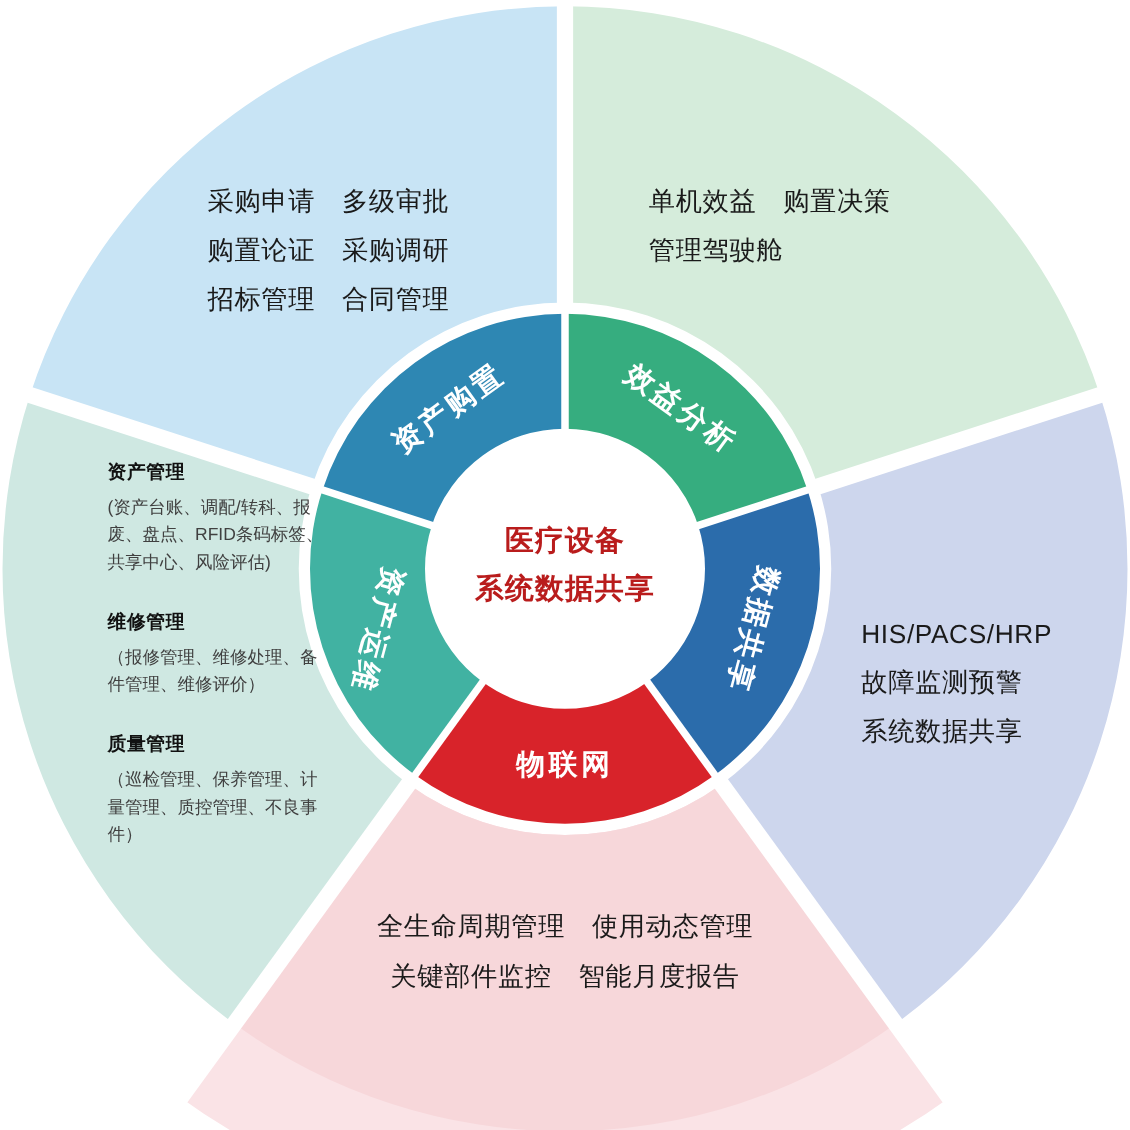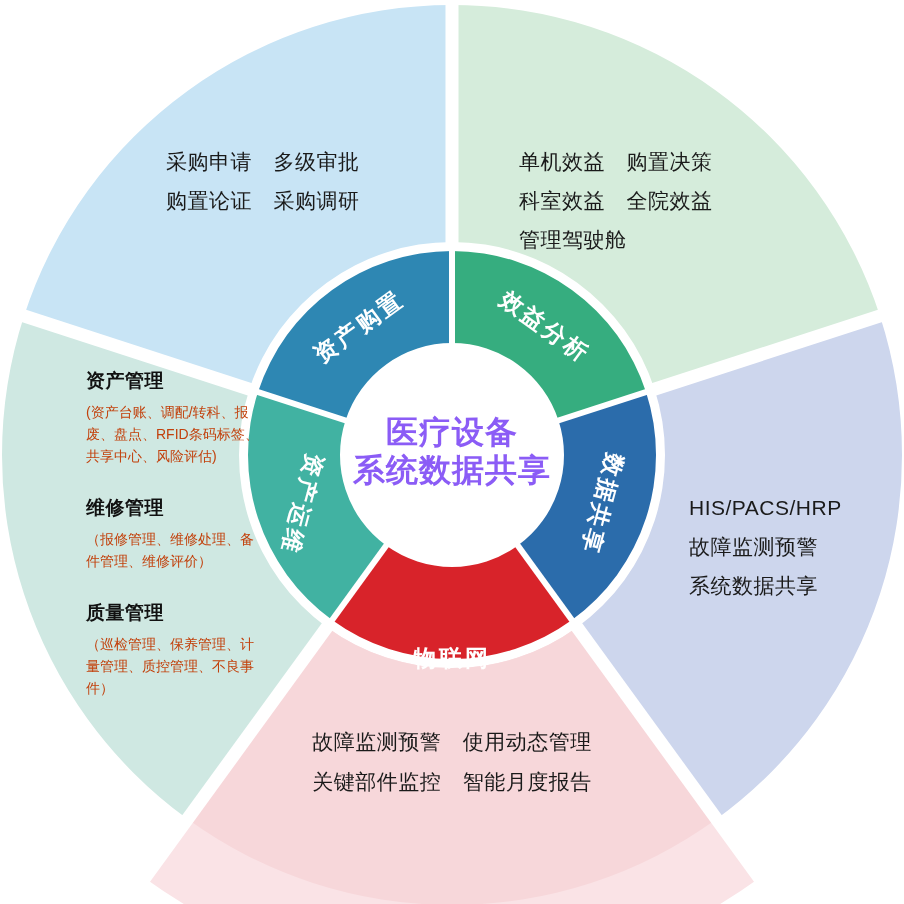--- a/index.html
+++ b/index.html
@@ -4,45 +4,45 @@
 <style>
   html,body{margin:0;padding:0;background:#fff;}
   .stage{
     position:relative;width:904px;height:904px;overflow:hidden;background:#fff;
     font-family:"Liberation Sans","DejaVu Sans",sans-serif;
   }
   #wheel{position:absolute;left:0;top:0;}
   
   #center-title{
     position:absolute;left:452px;top:451px;transform:translate(-50%,-50%);
-    text-align:center;font-weight:bold;font-size:32px;line-height:38px;
-    color:#8b5cf6;letter-spacing:1px;white-space:nowrap;
+    text-align:center;font-weight:bold;font-size:23px;line-height:38px;
+    color:#b91c1c;letter-spacing:1px;white-space:nowrap;
   }
   
   .ring-label{
     position:absolute;color:#fff;font-weight:bold;font-size:23px;
     letter-spacing:3px;white-space:nowrap;
   }
   #rl-benefit{left:545px;top:327px;transform:translate(-50%,-50%) rotate(36deg);}
   #rl-data{left:602px;top:504px;transform:translate(-50%,-50%) rotate(105deg);}
-  #rl-iot{left:452px;top:612px;transform:translate(-50%,-50%);margin-top:46px;}
+  #rl-iot{left:452px;top:612px;transform:translate(-50%,-50%);}
   #rl-operation{left:302px;top:504px;transform:translate(-50%,-50%) rotate(105deg);}
   #rl-procurement{left:359px;top:327px;transform:translate(-50%,-50%) rotate(-36deg);}
   
   .details{position:absolute;font-size:21px;color:#1a1a1a;letter-spacing:.5px;}
   .details .line{line-height:39px;white-space:nowrap;}
   #d-procurement{left:166px;top:142px;}
   #d-benefit{left:519px;top:142px;}
   #d-data{left:689px;top:488px;}
   #d-iot{left:240px;top:722px;width:424px;text-align:center;}
   #d-iot .line{line-height:40px;}
   #d-operation{left:86px;top:368px;width:178px;}
   .op-group{margin-bottom:28px;}
-  .op-title{font-size:19px;font-weight:bold;color:#111;margin-bottom:7px;letter-spacing:.5px;}
-  .op-detail{font-size:14px;line-height:22px;color:#c2410c;letter-spacing:0;}
+  .op-title{font-size:15px;font-weight:bold;color:#111;margin-bottom:7px;letter-spacing:.5px;}
+  .op-detail{font-size:14px;line-height:22px;color:#404040;letter-spacing:0;}
 </style>
 </head>
 <body>
 
 <div class="stage">
 
   <svg id="wheel" width="904" height="904" viewBox="0 0 904 904">
       <path d="M759.4116869489635,878.1158880580974 A523 523 0 0 1 144.5883130510366,878.1158880580977 L326.8017412617032,627.3206198018638 A213 213 0 0 0 577.1982587382968,627.3206198018638 Z" fill="#fae3e6"></path>
       <path d="M452,5 A450 450 0 0 1 879.9754323328191,315.9423525312736 L654.5750379708677,389.1793801981362 A213 213 0 0 0 452,242 Z" fill="#d5ecdb"></path>
       <path d="M879.9754323328191,315.9423525312736 A450 450 0 0 1 716.5033635316129,819.0576474687264 L577.1982587382968,627.3206198018638 A213 213 0 0 0 654.5750379708677,389.1793801981362 Z" fill="#cdd6ed"></path>
@@ -73,36 +73,36 @@
 
   <div class="ring-label" id="rl-benefit">效益分析</div>
   <div class="ring-label" id="rl-data">数据共享</div>
   <div class="ring-label" id="rl-iot">物联网</div>
   <div class="ring-label" id="rl-operation">资产运维</div>
   <div class="ring-label" id="rl-procurement">资产购置</div>
 
   <div class="details" id="d-procurement">
     <div class="line">采购申请　多级审批</div>
     <div class="line">购置论证　采购调研</div>
+    <div class="line">招标管理　合同管理</div>
   </div>
 
   <div class="details" id="d-benefit">
     <div class="line">单机效益　购置决策</div>
-    <div class="line">科室效益　全院效益</div>
     <div class="line">管理驾驶舱</div>
   </div>
 
   <div class="details" id="d-data">
     <div class="line">HIS/PACS/HRP</div>
     <div class="line">故障监测预警</div>
     <div class="line">系统数据共享</div>
   </div>
 
   <div class="details" id="d-iot">
-    <div class="line">故障监测预警　使用动态管理</div>
+    <div class="line">全生命周期管理　使用动态管理</div>
     <div class="line">关键部件监控　智能月度报告</div>
   </div>
 
   <div class="details" id="d-operation">
     <div class="op-group">
       <div class="op-title">资产管理</div>
       <div class="op-detail">(资产台账、调配/转科、报废、盘点、RFID条码标签、共享中心、风险评估)</div>
     </div>
     <div class="op-group">
       <div class="op-title">维修管理</div>

